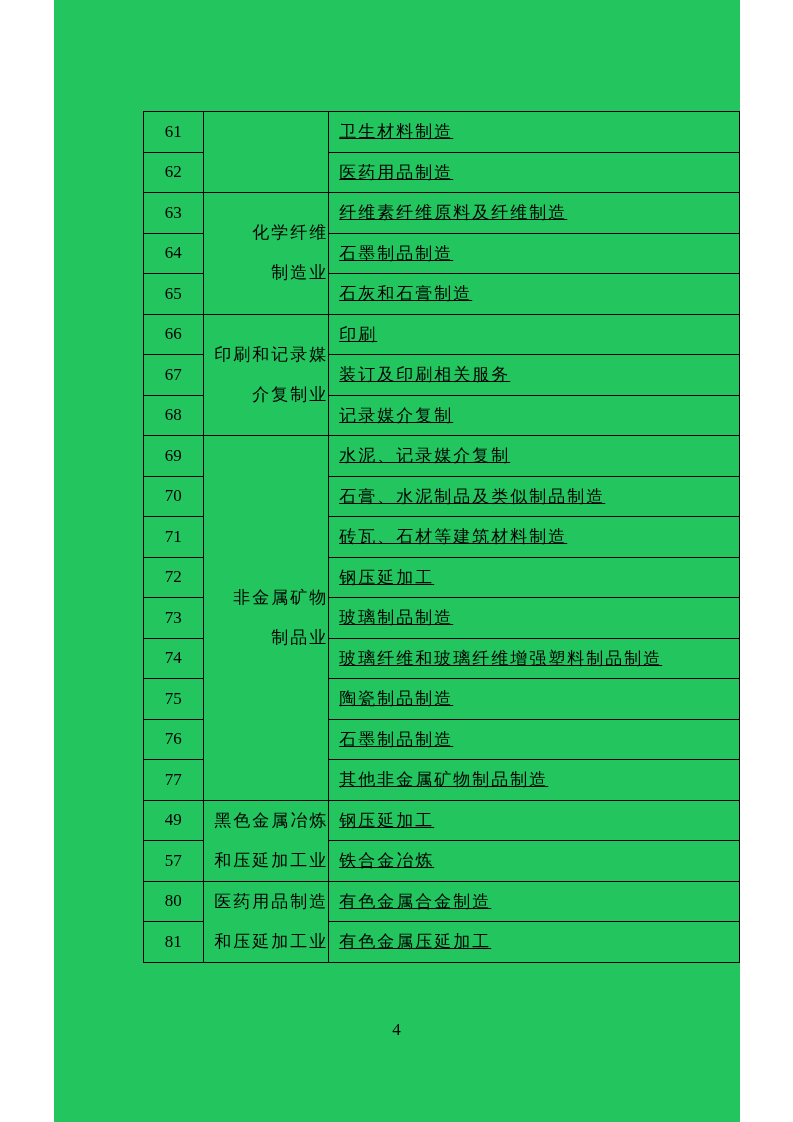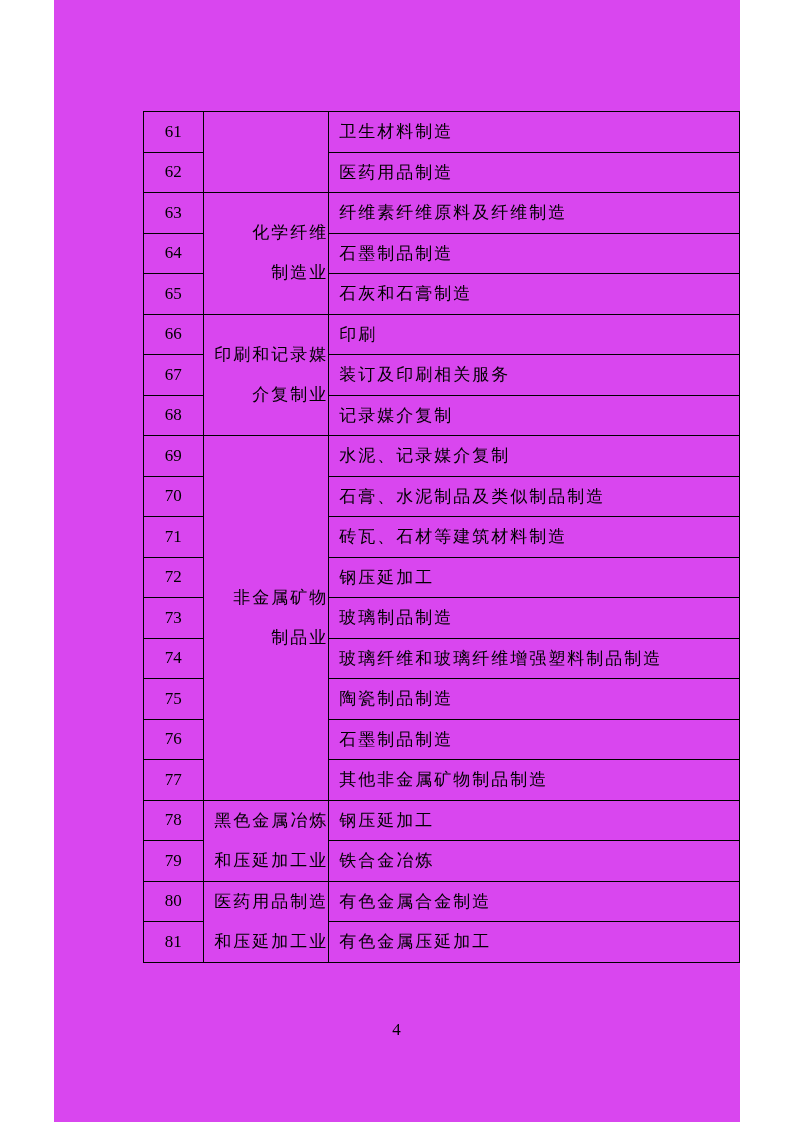--- a/index.html
+++ b/index.html
@@ -6,21 +6,21 @@
   html, body { background: #ffffff; }
   body {
     font-family: "Liberation Serif", "DejaVu Serif", serif;
     color: #000000;
   }
   .page {
     position: relative;
     width: 686px;
     height: 1122px;
     margin: 0 auto;
-    background: #d946ef;
+    background: #22c55e;
     overflow: hidden;
   }
   table.industry {
     position: absolute;
     left: 89px;
     top: 111px;
     border-collapse: collapse;
     table-layout: fixed;
   }
   table.industry tr { height: 40.5px; }
@@ -37,20 +37,21 @@
   td.cat {
     text-align: right;
     letter-spacing: 2px;
     white-space: pre-line;
     line-height: 40px;
   }
   td.detail {
     text-align: left;
     padding-left: 10px;
     letter-spacing: 2px;
+    text-decoration: underline;
   }
   .page-number {
     position: absolute;
     top: 1020px;
     left: 0;
     width: 100%;
     text-align: center;
     font-size: 17px;
   }
 </style>
@@ -135,27 +136,27 @@
       </tr>
       <tr>
         <td class="no">76</td>
         <td class="detail">石墨制品制造</td>
       </tr>
       <tr>
         <td class="no">77</td>
         <td class="detail">其他非金属矿物制品制造</td>
       </tr>
       <tr>
-        <td class="no">78</td>
+        <td class="no">49</td>
         <td class="cat" rowspan="2">黑色金属冶炼
 和压延加工业</td>
         <td class="detail">钢压延加工</td>
       </tr>
       <tr>
-        <td class="no">79</td>
+        <td class="no">57</td>
         <td class="detail">铁合金冶炼</td>
       </tr>
       <tr>
         <td class="no">80</td>
         <td class="cat" rowspan="2">医药用品制造
 和压延加工业</td>
         <td class="detail">有色金属合金制造</td>
       </tr>
       <tr>
         <td class="no">81</td>

